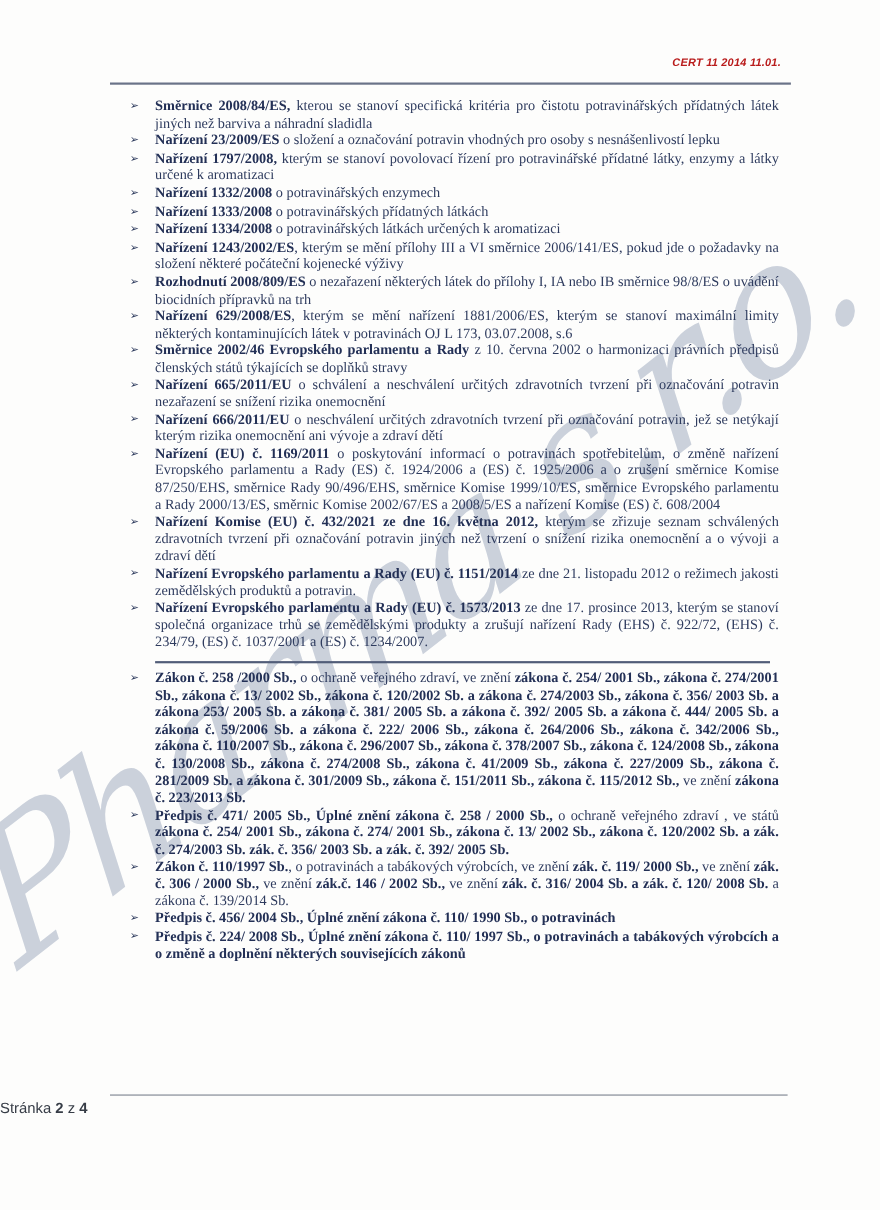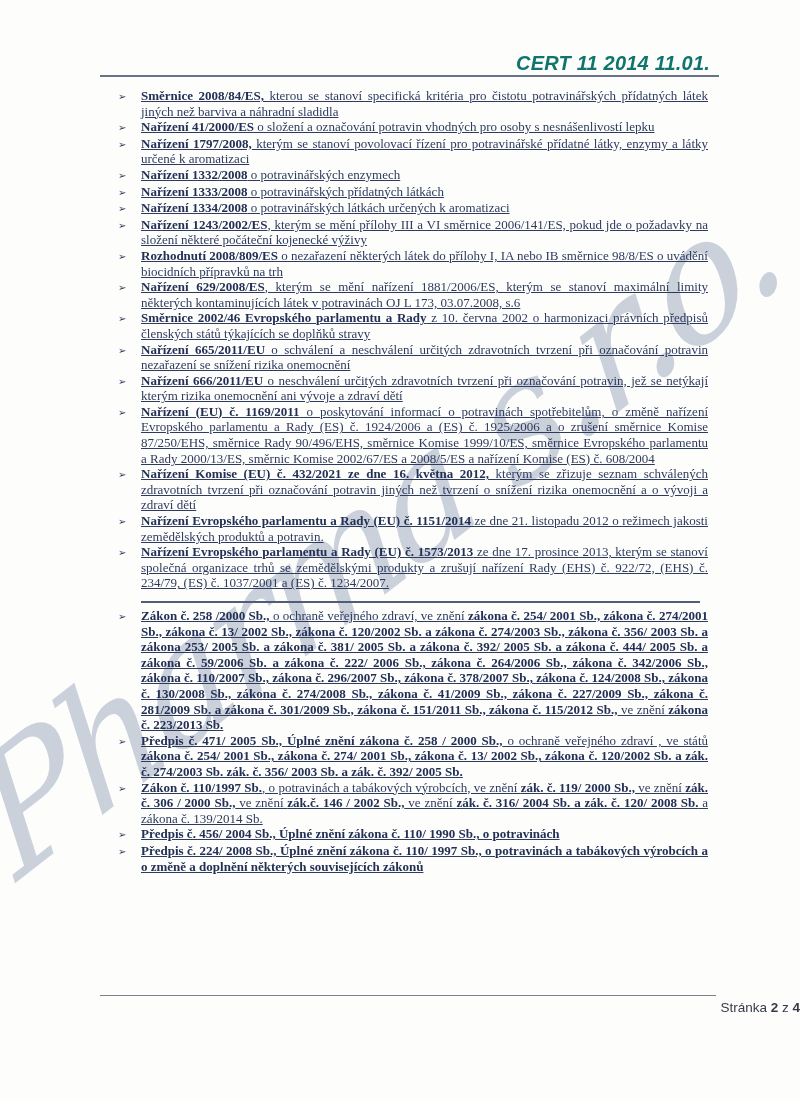--- a/index.html
+++ b/index.html
@@ -25,23 +25,23 @@
     color:rgba(122,138,166,0.38);
     z-index:0;
     pointer-events:none;
   }
   .header-code{
     position:absolute;
     top:52px;right:90px;
     font-family:"Liberation Sans", sans-serif;
     font-style:italic;
     font-weight:700;
-    font-size:20px;
+    font-size:10px;
     letter-spacing:0.2px;
-    color:#0f766e;
+    color:#b91c1c;
     z-index:2;
   }
   .header-rule{
     position:absolute;
     top:75px;left:100px;width:619px;height:2px;
     background:#6a7388;
     z-index:2;
   }
   .content{
     position:absolute;
@@ -54,38 +54,38 @@
     flex:none;width:23px;
     font-size:10px;line-height:15.6px;
     padding-top:1px;
     color:#2d3a5c;
   }
   .entry{
     margin:0;flex:1;
     font-size:13px;line-height:15.6px;
     color:#2e3b5e;
     text-align:justify;
-    -moz-text-align-last:left;text-align-last:left;text-decoration:underline;
+    -moz-text-align-last:left;text-align-last:left;
   }
   .entry .b{font-weight:bold;color:#233056;}
   .list-divider{
     height:2px;
     background:#515d78;
     margin:10px 8px 5px 23px;
   }
   .footer-rule{
     position:absolute;
     top:995px;left:100px;width:616px;height:1px;
     background:#7b818d;
     z-index:1;
   }
   .footer-text{
     position:absolute;
     top:1000px;left:0;width:100%;
-    text-align:right;
+    text-align:left;
     font-family:"Liberation Sans", sans-serif;
     font-size:13.5px;
     color:#363c46;
     z-index:1;
   }
   .footer-text .b{font-weight:bold;}
 </style>
 </head>
 <body>
 
@@ -98,21 +98,21 @@
   <div class="header-rule"></div>
 
   <div class="content">
     <ul class="law-list">
         <li class="bullet">
           <span class="marker">➢</span>
           <p class="entry"><span class="b">Směrnice 2008/84/ES,</span><span> kterou se stanoví specifická kritéria pro čistotu potravinářských přídatných látek jiných než barviva a náhradní sladidla</span></p>
         </li>
         <li class="bullet">
           <span class="marker">➢</span>
-          <p class="entry"><span class="b">Nařízení 41/2000/ES</span><span> o složení a označování potravin vhodných pro osoby s nesnášenlivostí lepku</span></p>
+          <p class="entry"><span class="b">Nařízení 23/2009/ES</span><span> o složení a označování potravin vhodných pro osoby s nesnášenlivostí lepku</span></p>
         </li>
         <li class="bullet">
           <span class="marker">➢</span>
           <p class="entry"><span class="b">Nařízení 1797/2008,</span><span> kterým se stanoví povolovací řízení pro potravinářské přídatné látky, enzymy a látky určené k aromatizaci</span></p>
         </li>
         <li class="bullet">
           <span class="marker">➢</span>
           <p class="entry"><span class="b">Nařízení 1332/2008</span><span> o potravinářských enzymech</span></p>
         </li>
         <li class="bullet">

